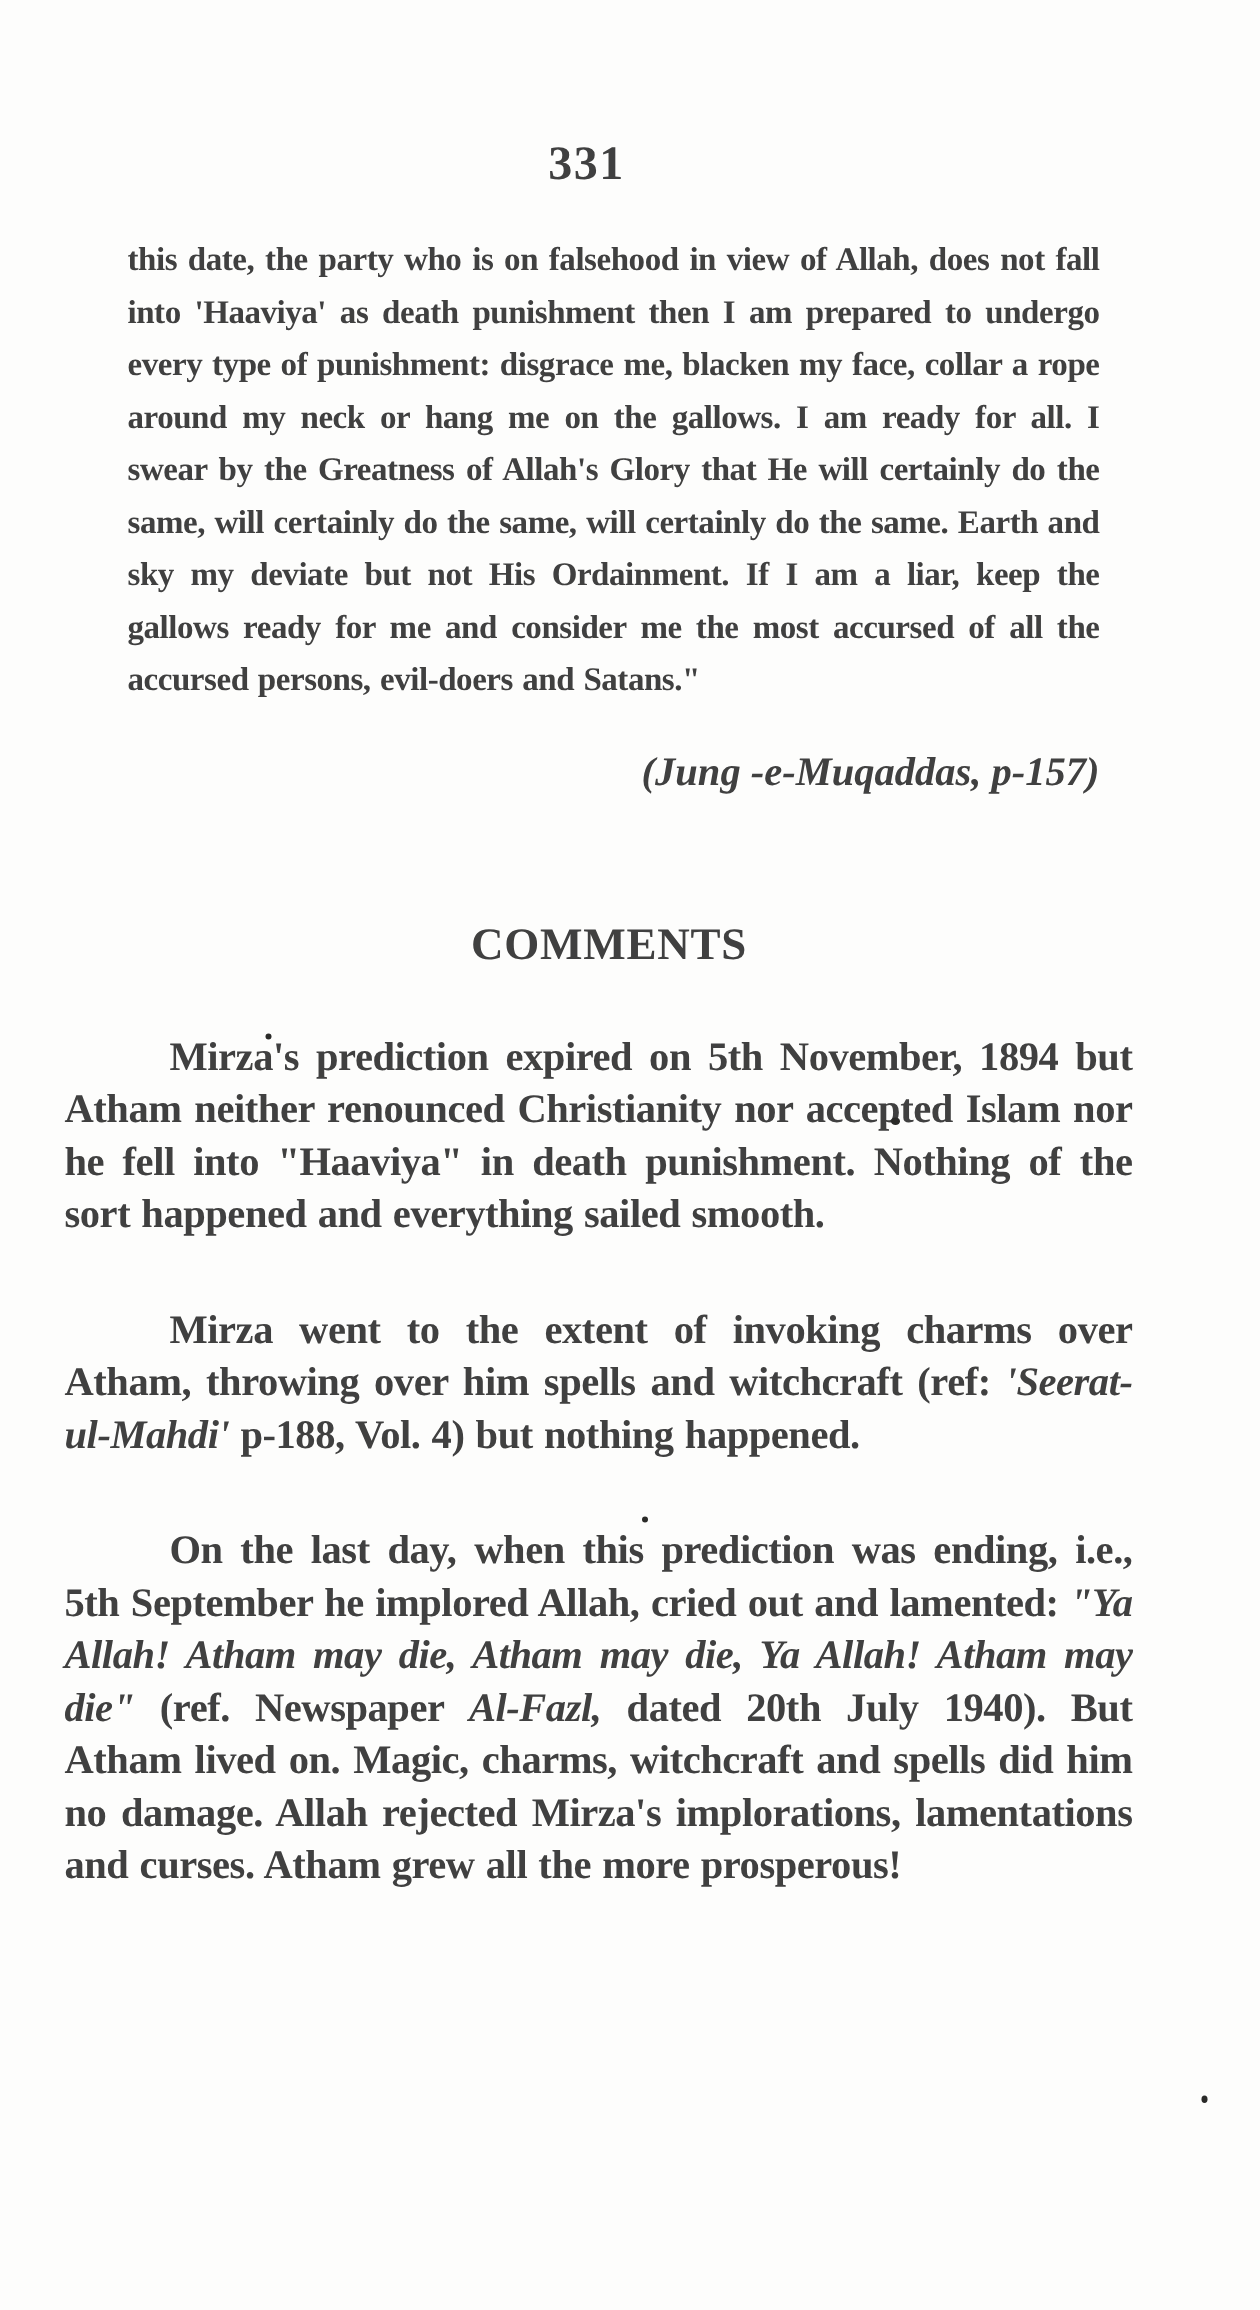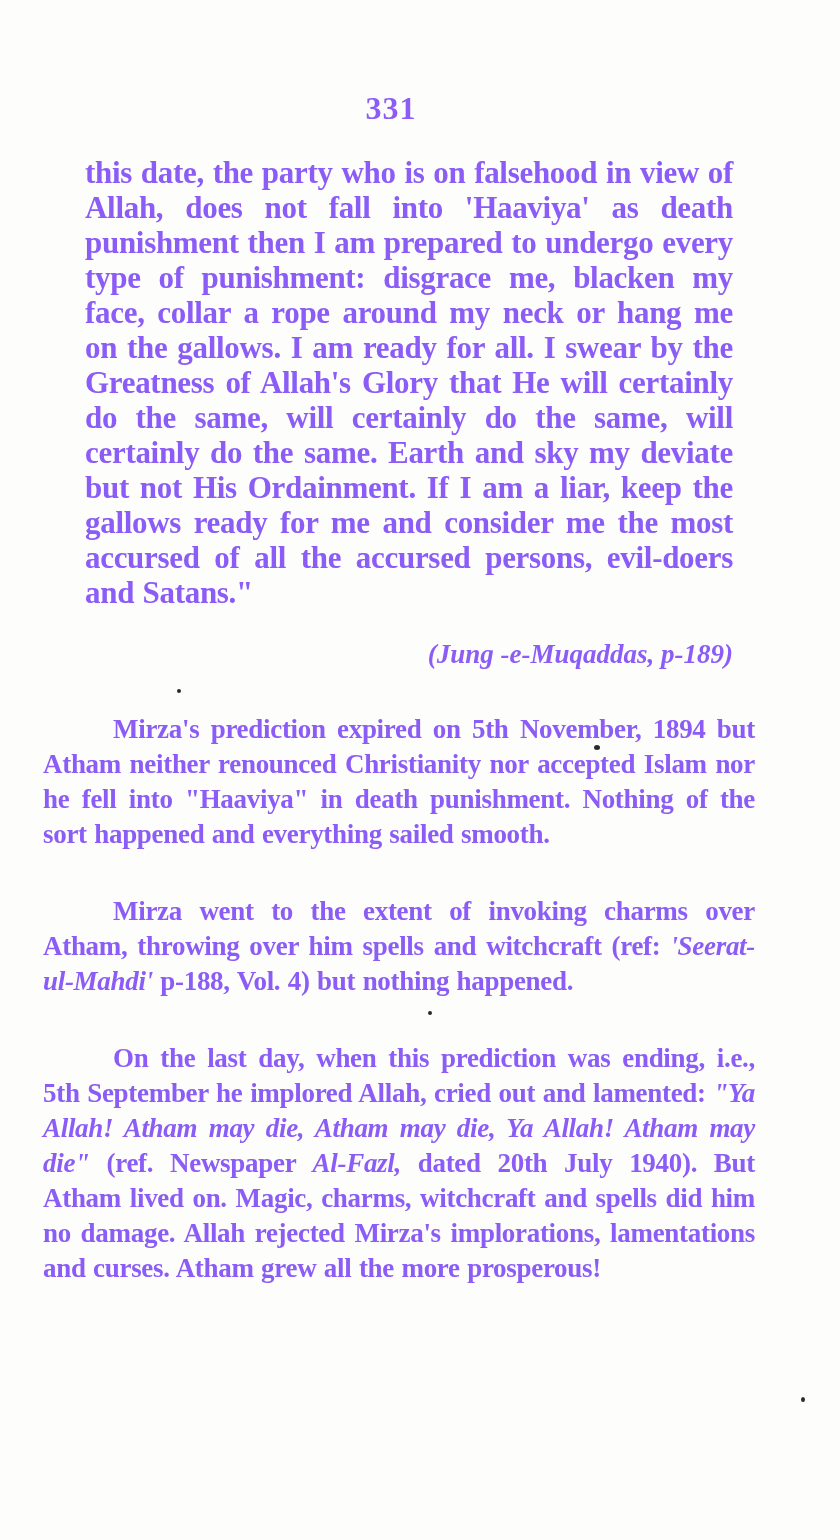--- a/index.html
+++ b/index.html
@@ -6,38 +6,38 @@
     margin: 0;
     padding: 0;
     background: #e8e8e8;
   }
   .page {
     position: relative;
     width: 840px;
     height: 1540px;
     margin: 0 auto;
     background: #fdfdfc;
-    color: #8b5cf6;
+    color: #404040;
     font-family: "Liberation Serif", "DejaVu Serif", serif;
     font-weight: bold;
     overflow: hidden;
     box-sizing: border-box;
   }
   .page-number {
     margin-top: 90px;
     margin-right: 58px;
     text-align: center;
     font-size: 32px;
     line-height: 36px;
     letter-spacing: 1px;
   }
   .quote {
     margin: 29px 107px 0 85px;
     text-align: justify;
-    font-size: 31px;
+    font-size: 22px;
     line-height: 35px;
     letter-spacing: -0.3px;
     word-spacing: 1px;
   }
   .citation {
     margin-top: 26px;
     padding-right: 107px;
     text-align: right;
     font-size: 27px;
     line-height: 36px;
@@ -76,22 +76,23 @@
   .speck-4 { left: 177px; top: 689px; width: 4px; height: 4px; }
 </style>
 </head>
 <body>
 
 <div class="page">
   <div class="page-number">331</div>
 
   <div class="quote">this date, the party who is on falsehood in view of Allah, does not fall into 'Haaviya' as death punishment then I am prepared to undergo every type of punishment: disgrace me, blacken my face, collar a rope around my neck or hang me on the gallows. I am ready for all. I swear by the Greatness of Allah's Glory that He will certainly do the same, will certainly do the same, will certainly do the same. Earth and sky my deviate but not His Ordainment. If I am a liar, keep the gallows ready for me and consider me the most accursed of all the accursed persons, evil-doers and Satans."</div>
 
-  <div class="citation">(Jung -e-Muqaddas, p-189)</div>
+  <div class="citation">(Jung -e-Muqaddas, p-157)</div>
 
+  <h2 class="comments-heading">COMMENTS</h2>
 
   <div class="comments-section">
       <p class="para"><span>Mirza's prediction expired on 5th November, 1894 but Atham neither renounced Christianity nor accepted Islam nor he fell into "Haaviya" in death punishment. Nothing of the sort happened and everything sailed smooth.</span></p>
       <p class="para"><span>Mirza went to the extent of invoking charms over Atham, throwing over him spells and witchcraft (ref: </span><span class="italic">'Seerat-ul-Mahdi'</span><span> p-188, Vol. 4) but nothing happened.</span></p>
       <p class="para"><span>On the last day, when this prediction was ending, i.e., 5th September he implored Allah, cried out and lamented: </span><span class="italic">"Ya Allah! Atham may die, Atham may die, Ya Allah! Atham may die"</span><span> (ref. Newspaper </span><span class="italic">Al-Fazl,</span><span> dated 20th July 1940). But Atham lived on. Magic, charms, witchcraft and spells did him no damage. Allah rejected Mirza's implorations, lamentations and curses. Atham grew all the more prosperous!</span></p>
     </div>
 
   <span class="speck speck-1"></span>
   <span class="speck speck-2"></span>
   <span class="speck speck-3"></span>

